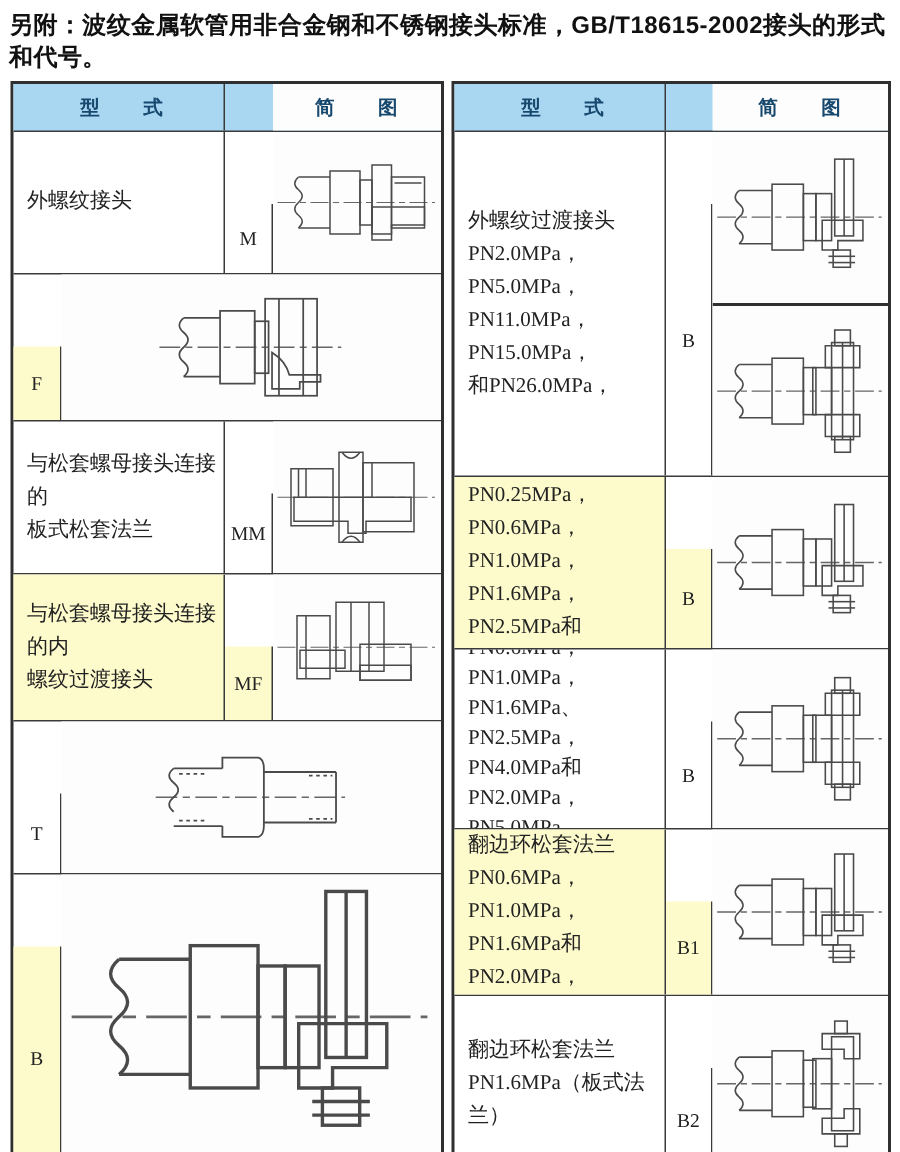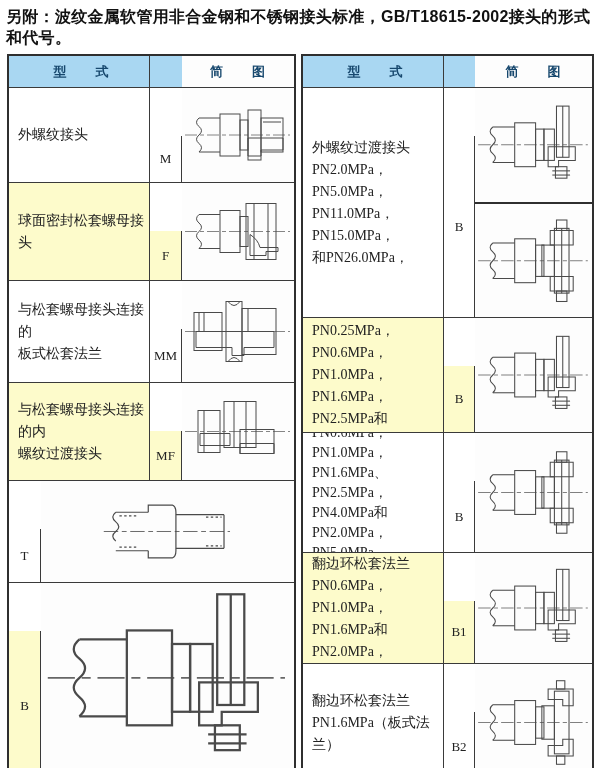--- a/index.html
+++ b/index.html
@@ -70,21 +70,20 @@
               <rect class="dln" x="58" y="27" width="8" height="30"></rect>
               <rect class="dln" x="66" y="17" width="13" height="50"></rect>
               <rect class="dln" x="79" y="25" width="22" height="34"></rect>
               <line class="dln" x1="81" y1="29" x2="99" y2="29"></line>
               <path class="dln" d="M66,45 H101 V57 H79 V63 H66 Z" fill="url(#h0)"></path>
             </svg>
           </div>
       </div>
 
       <div class="row" style="height:98px">
-        <div class="cell c-type hl">球面密封松套螺母接头</div>
         <div class="cell c-code hl">F</div>
         <div class="cell c-dia single">
             <svg viewBox="0 0 112 84" preserveAspectRatio="xMidYMid meet">
               <defs>
                 <pattern id="h1" width="5" height="5" patternUnits="userSpaceOnUse">
                   <path d="M0,5 L5,0" stroke="#6a6a6a" stroke-width="1"></path>
                 </pattern>
               </defs>
               <line class="cl" x1="3" y1="42" x2="108" y2="42" stroke-dasharray="12,3,4,3"></line>
               <path class="dln" d="M17,25 q-5,4.3 0,8.5 t0,8.5 t0,8.5 t0,8.5"></path>

